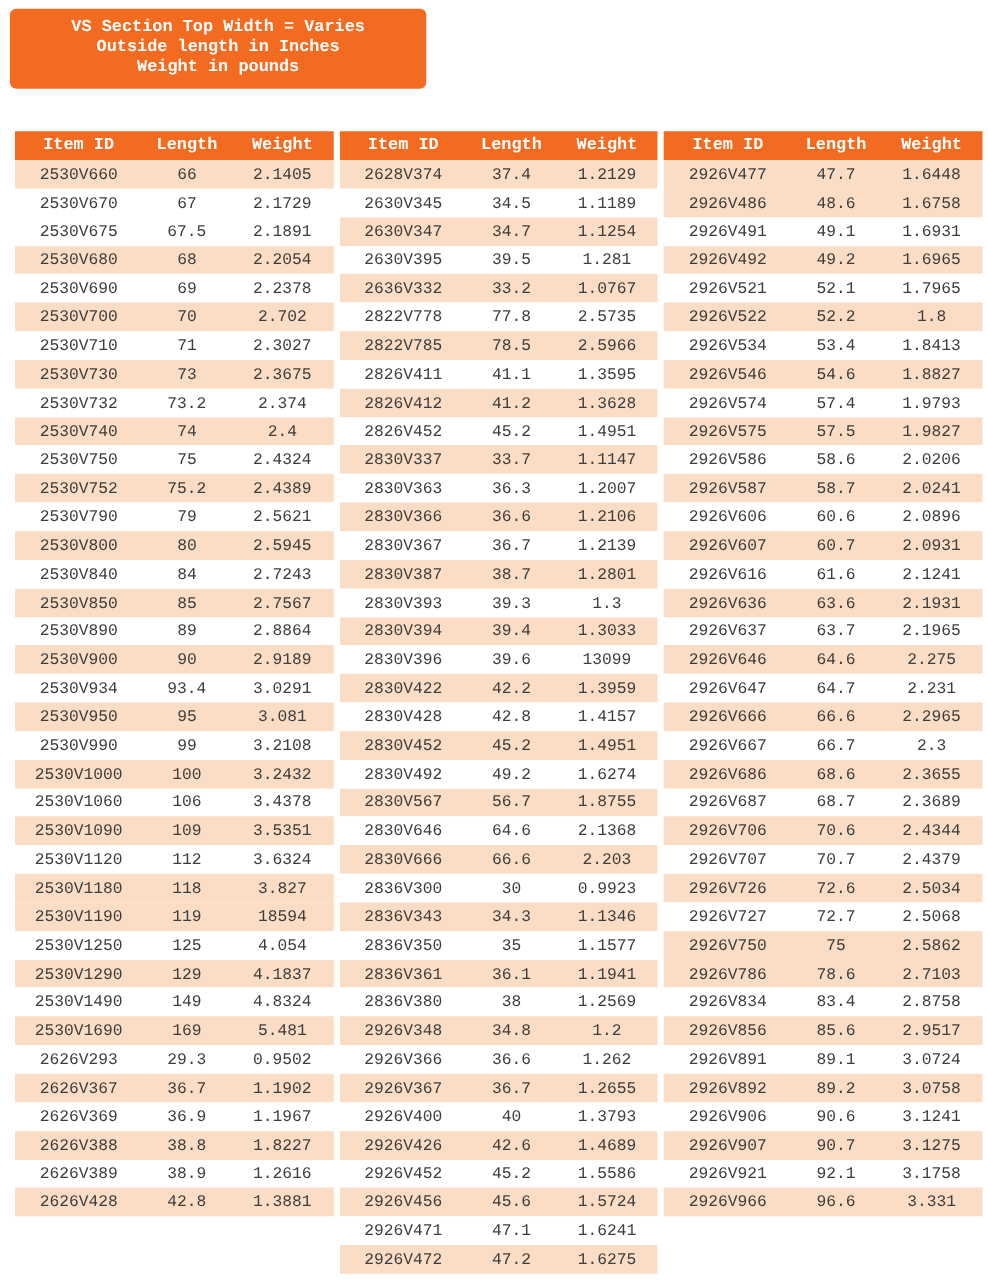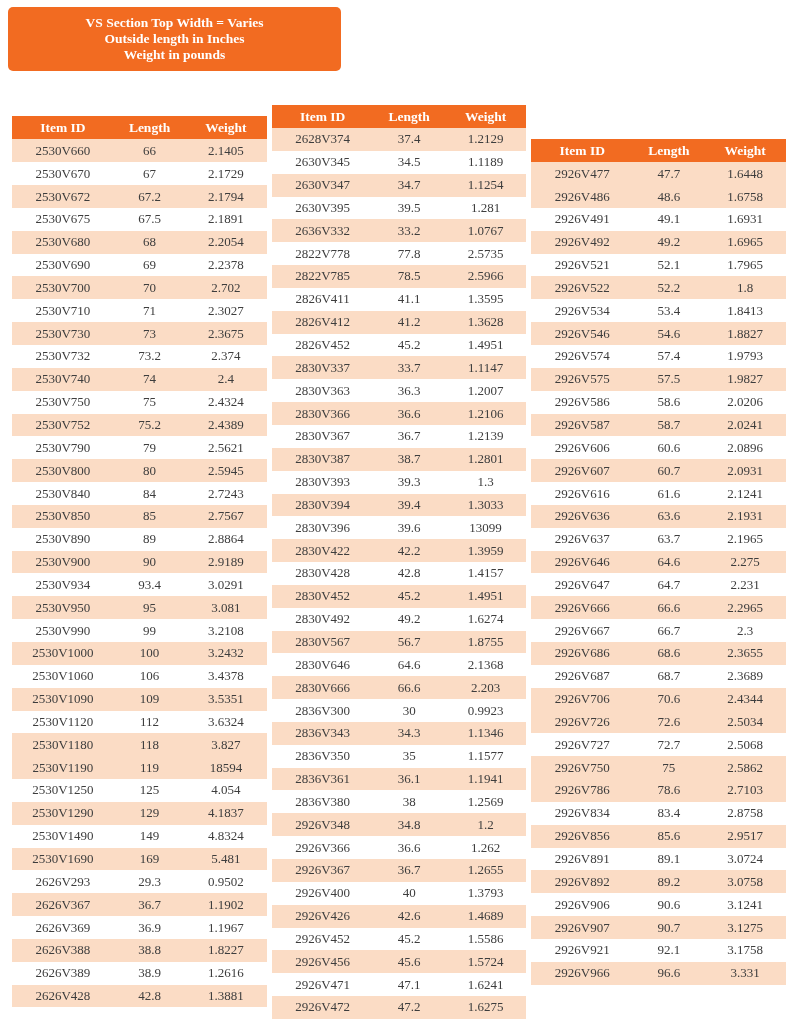--- a/index.html
+++ b/index.html
@@ -1,21 +1,21 @@
 <!DOCTYPE html>
 <html style="--orange: #F26B21; --peach: #FBDCC5;"><head>
 <meta charset="utf-8">
 <style>
   html, body { margin: 0; padding: 0; background: #ffffff; }
   .page {
     position: relative;
     width: 790px;
     height: 1024px;
     background: #ffffff;
-    font-family: Liberation Serif, serif;
+    font-family: Liberation Mono, monospace;
     overflow: hidden;
   }
   .title-box {
     position: absolute;
     left: 8px;
     top: 7px;
     width: 333px;
     height: 64px;
     background: var(--orange);
     border-radius: 5px;
@@ -28,21 +28,21 @@
     justify-content: center;
     align-items: center;
     text-align: center;
   }
   .data-table {
     position: absolute;
     left: 8px;
     top: 105px;
     width: 778px;
     display: flex;
-    align-items: center;
+    align-items: flex-start;
   }
   .v-border { width: 4px; background: var(--orange); flex: 0 0 auto; }
   .v-divider { width: 5px; background: var(--orange); flex: 0 0 auto; }
   .group { flex: 1 1 0; min-width: 0; }
   .row {
     display: grid;
     grid-template-columns: 40% 28% 32%;
     height: 22.85px;
     align-items: center;
     text-align: center;
@@ -82,25 +82,20 @@
         <div class="row alt">
           <div class="cell">2530V660</div>
           <div class="cell">66</div>
           <div class="cell">2.1405</div>
         </div>
         <div class="row">
           <div class="cell">2530V670</div>
           <div class="cell">67</div>
           <div class="cell">2.1729</div>
         </div>
-        <div class="row alt">
-          <div class="cell">2530V672</div>
-          <div class="cell">67.2</div>
-          <div class="cell">2.1794</div>
-        </div>
         <div class="row">
           <div class="cell">2530V675</div>
           <div class="cell">67.5</div>
           <div class="cell">2.1891</div>
         </div>
         <div class="row alt">
           <div class="cell">2530V680</div>
           <div class="cell">68</div>
           <div class="cell">2.2054</div>
         </div>
@@ -593,20 +588,25 @@
         <div class="row">
           <div class="cell">2926V687</div>
           <div class="cell">68.7</div>
           <div class="cell">2.3689</div>
         </div>
         <div class="row alt">
           <div class="cell">2926V706</div>
           <div class="cell">70.6</div>
           <div class="cell">2.4344</div>
         </div>
+        <div class="row">
+          <div class="cell">2926V707</div>
+          <div class="cell">70.7</div>
+          <div class="cell">2.4379</div>
+        </div>
         <div class="row alt">
           <div class="cell">2926V726</div>
           <div class="cell">72.6</div>
           <div class="cell">2.5034</div>
         </div>
         <div class="row">
           <div class="cell">2926V727</div>
           <div class="cell">72.7</div>
           <div class="cell">2.5068</div>
         </div>

